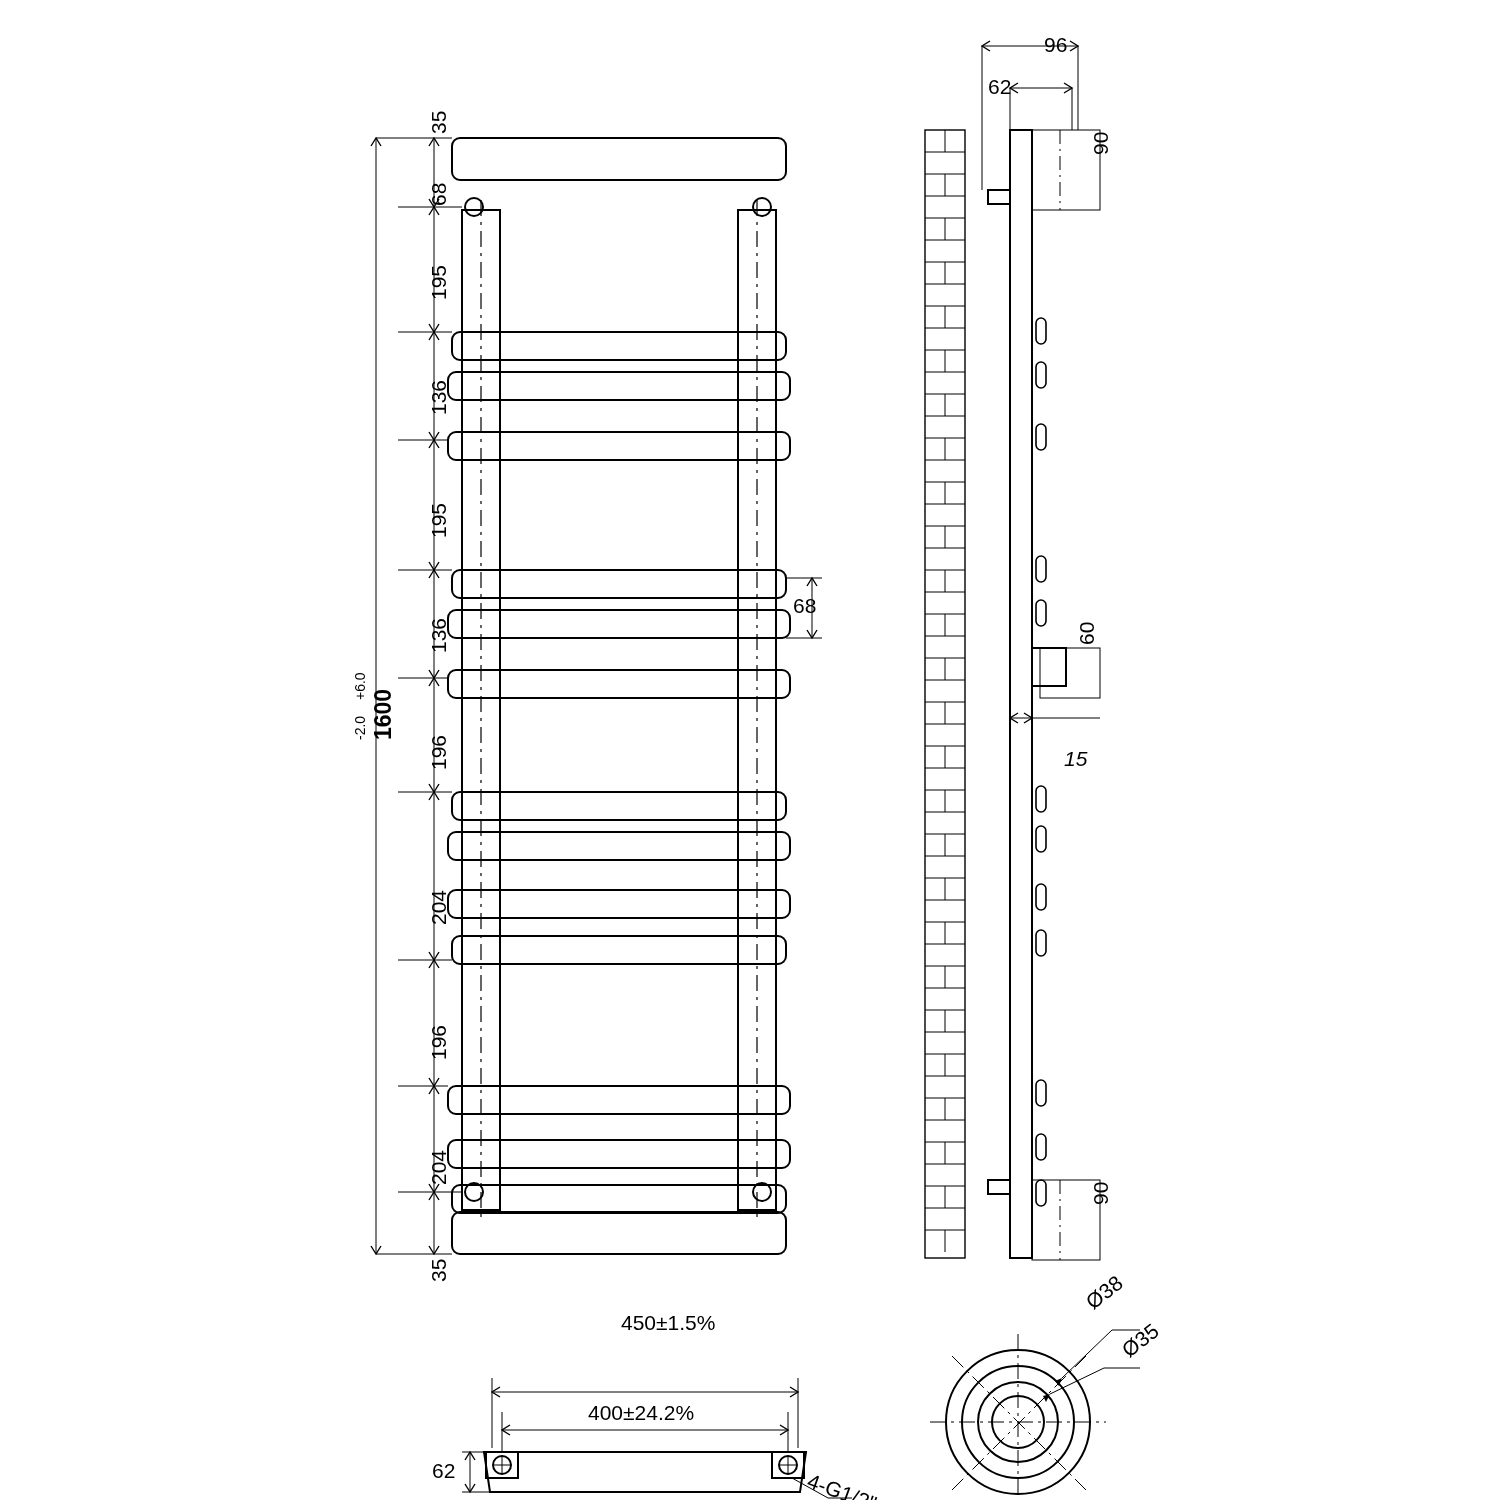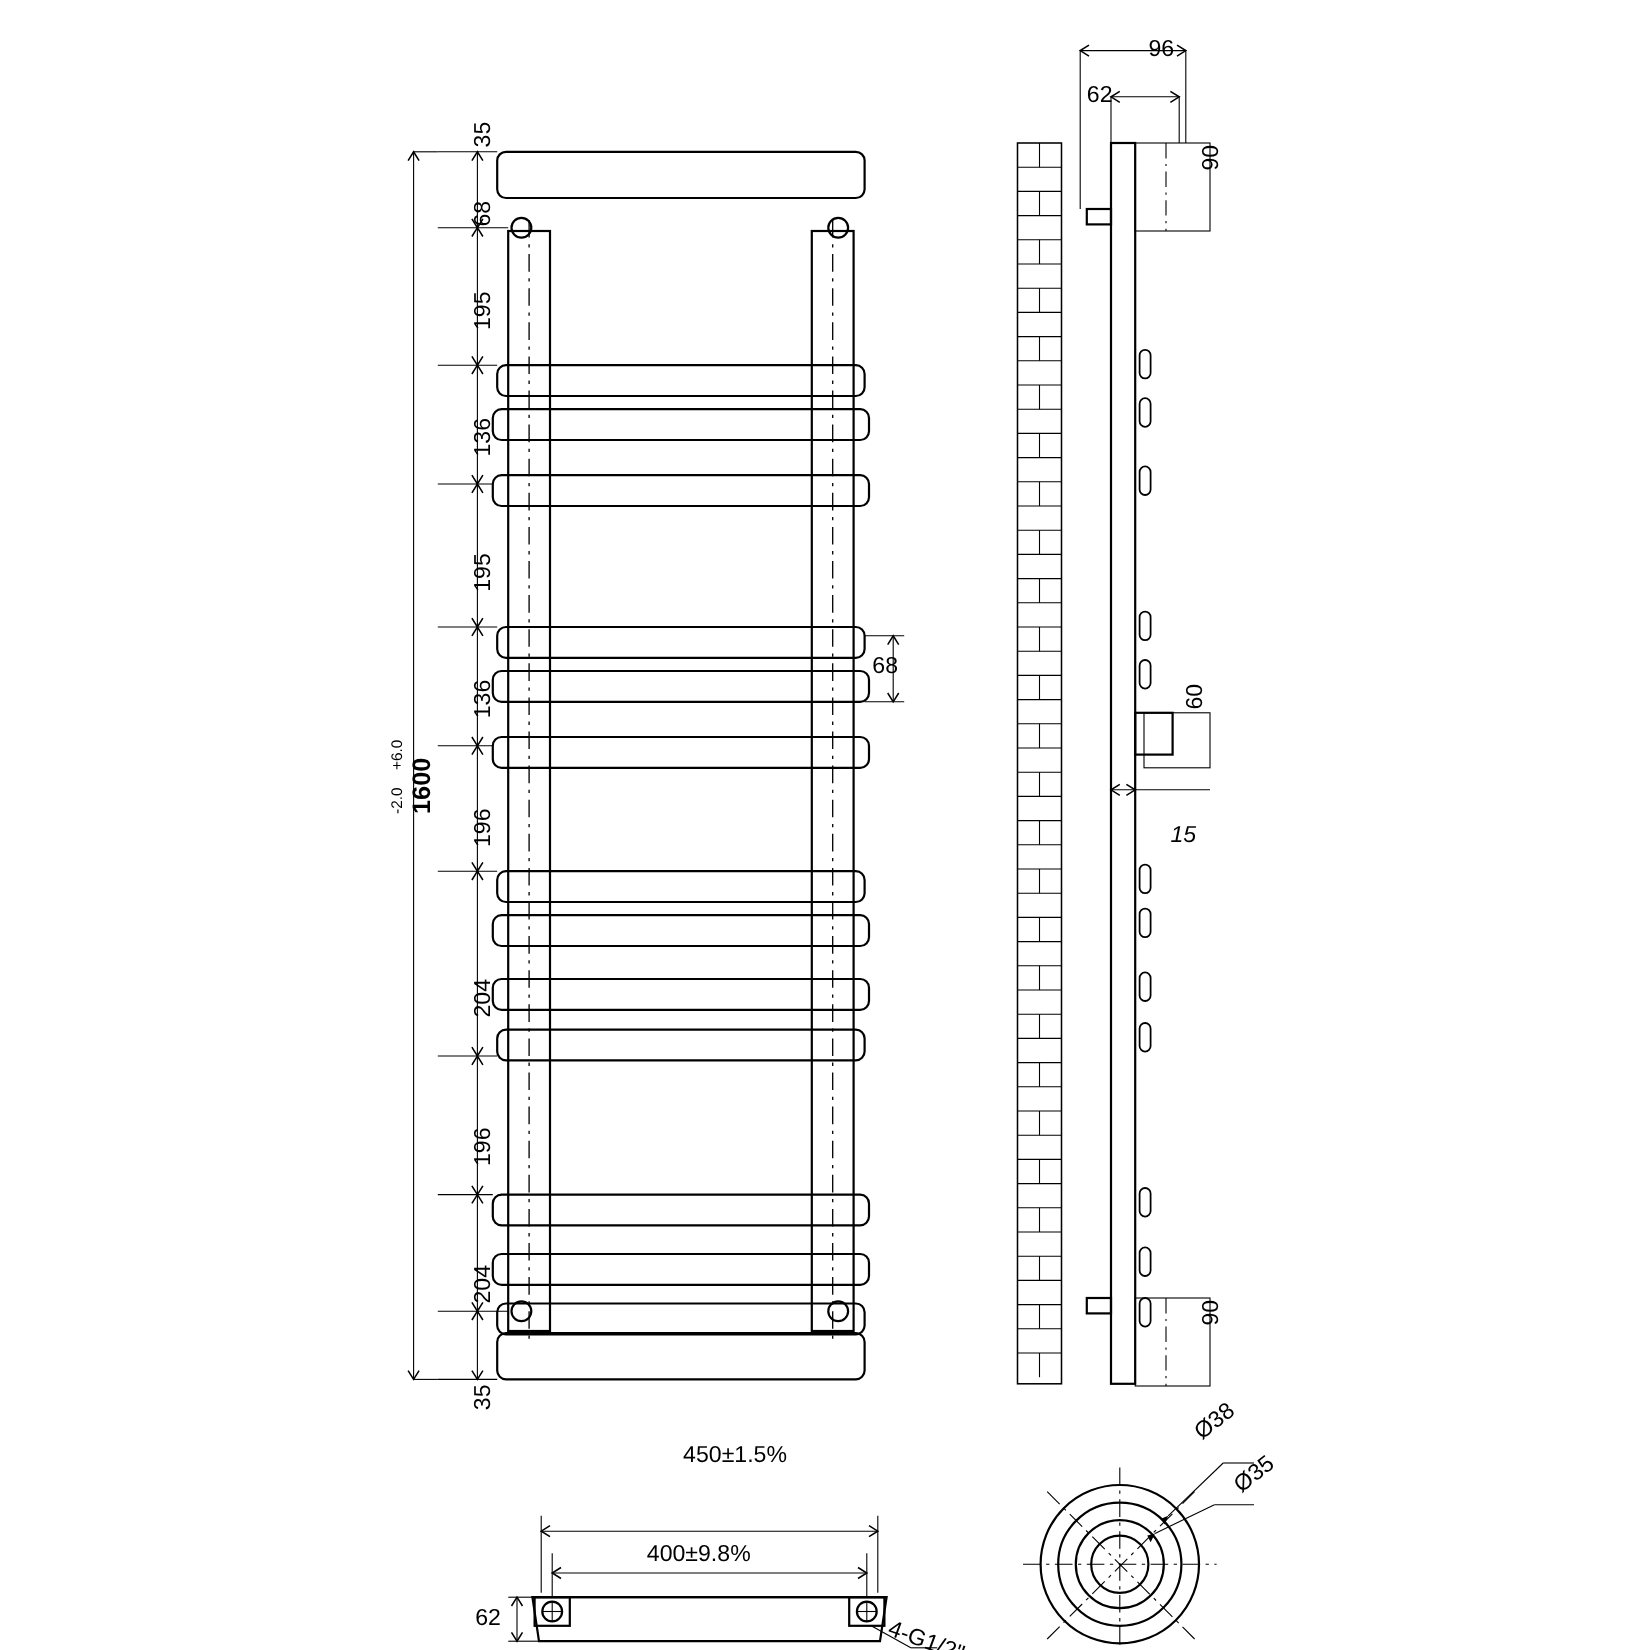--- a/index.html
+++ b/index.html
@@ -331,20 +331,20 @@
 <div class="lbl" style="left:793px; top:595px;">68</div>
 
 <div class="lbl" style="left:1044px; top:34px;">96</div>
 <div class="lbl" style="left:988px; top:76px;">62</div>
 <div class="lbl rot90" style="left:1090px; top:155px;">90</div>
 <div class="lbl rot90" style="left:1076px; top:645px;">60</div>
 <div class="lbl" style="left:1064px; top:748px;font-style:italic;">15</div>
 <div class="lbl rot90" style="left:1090px; top:1205px;">90</div>
 
 <div class="lbl" style="left:585px; top:1312px;margin-left:36px;">450±1.5%</div>
-<div class="lbl" style="left:588px; top:1402px;">400±9.8%</div>
+<div class="lbl" style="left:588px; top:1402px;">400±24.2%</div>
 <div class="lbl" style="left:432px; top:1460px;">62</div>
 <div class="lbl" style="left:812px; top:1470px;transform:rotate(20deg);transform-origin:left top;">4-G1/2"</div>
 
 <div class="lbl" style="left:1082px; top:1296px;transform:rotate(-38deg);transform-origin:left top;">Ø38</div>
 <div class="lbl" style="left:1118px; top:1344px;transform:rotate(-38deg);transform-origin:left top;">Ø35</div>
 
 </div>
 
 </body></html>

